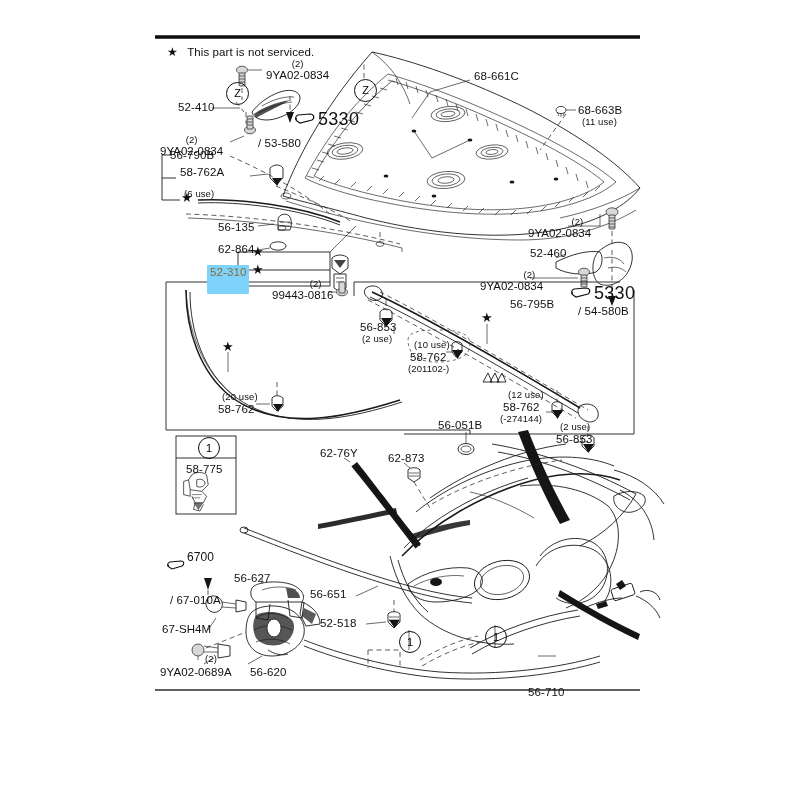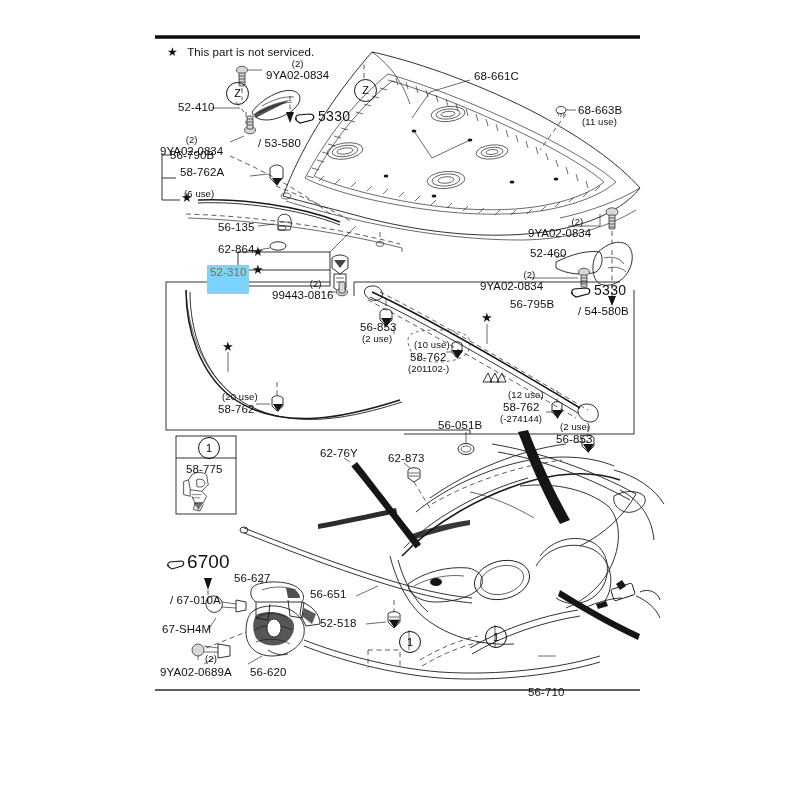--- a/index.html
+++ b/index.html
@@ -19,22 +19,22 @@
   .lbl{
     position:absolute;
     font-family:"Liberation Sans", sans-serif;
     font-size:11.5px;
     color:#101010;
     white-space:nowrap;
     letter-spacing:0.1px;
     line-height:1.12;
   }
   .lbl.small{font-size:9.5px;}
-  .lbl.big{font-size:14px;letter-spacing:0.3px;}
-  .lbl.mid{font-size:19px;}
+  .lbl.big{font-size:18px;letter-spacing:0.3px;}
+  .lbl.mid{font-size:12px;}
   .lbl.hl{
     background:#7dd3fc;
     color:#8a6a33;
     padding:1px 3px 15px 3px;
     border-radius:1px;
   }
   .stack{position:absolute;font-size:11.5px;color:#101010;white-space:nowrap;text-align:center;}
   .stack .qty{font-size:9.5px;display:block;}
 
   

